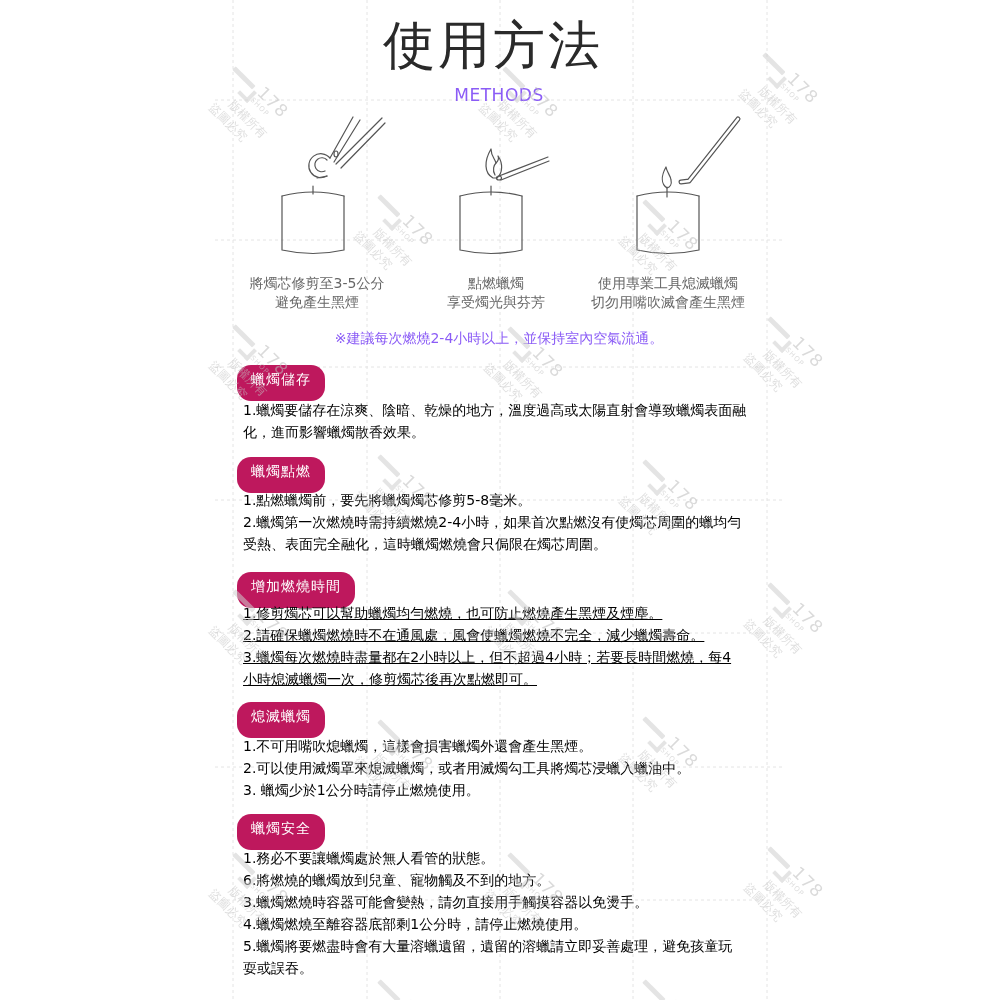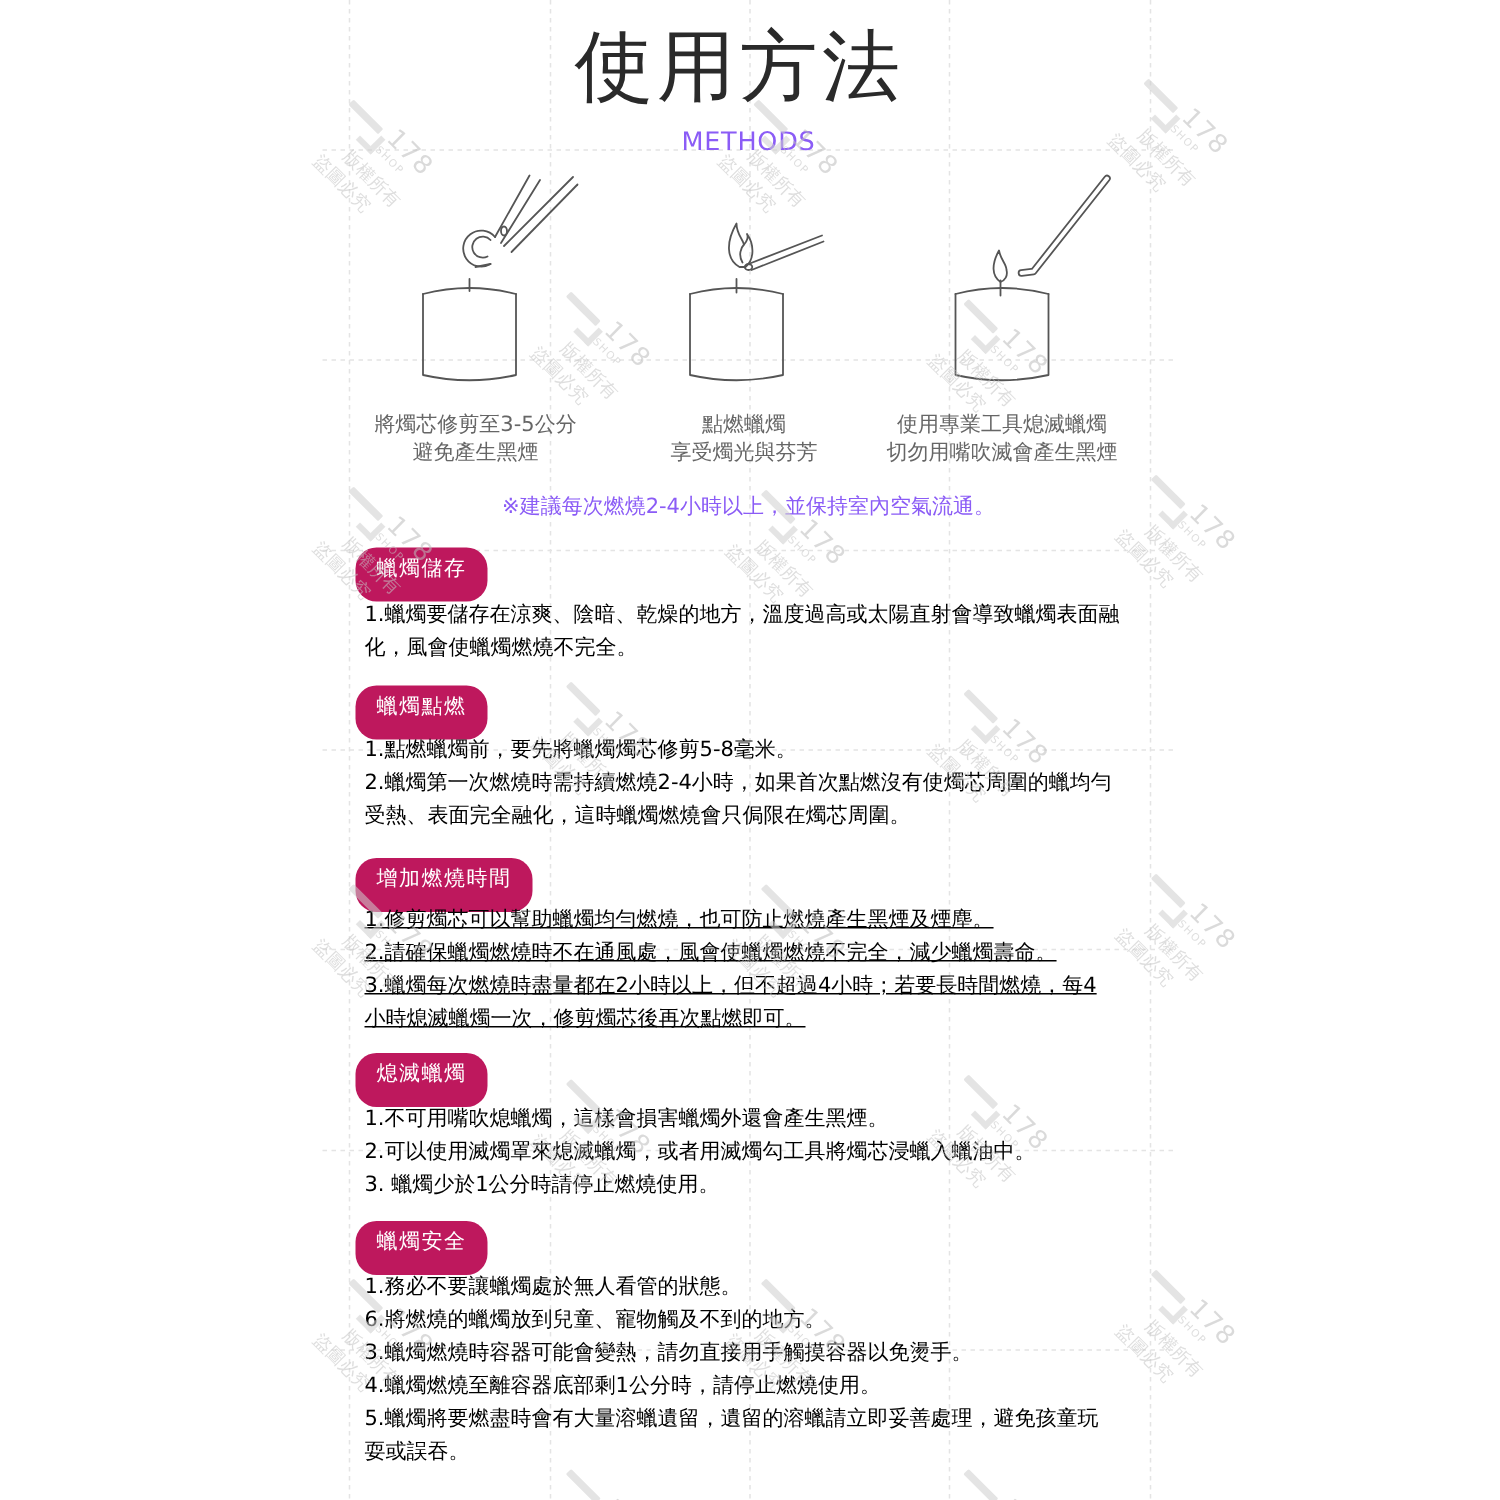--- a/index.html
+++ b/index.html
@@ -120,21 +120,21 @@
   <div class="caption" style="left:558px;">
     <div>使用專業工具熄滅蠟燭</div>
     <div>切勿用嘴吹滅會產生黑煙</div>
   </div>
 
   <div class="notice">※建議每次燃燒2-4小時以上，並保持室內空氣流通。</div>
 
   <div class="pill" style="top:365px;">蠟燭儲存</div>
   <div class="body" style="top:399px;">
     <div class="line">1.蠟燭要儲存在涼爽、陰暗、乾燥的地方，溫度過高或太陽直射會導致蠟燭表面融</div>
-    <div class="line">化，風會使蠟燭燃燒不完全。</div>
+    <div class="line">化，進而影響蠟燭散香效果。</div>
   </div>
 
   <div class="pill" style="top:457px;">蠟燭點燃</div>
   <div class="body" style="top:489px;">
     <div class="line">1.點燃蠟燭前，要先將蠟燭燭芯修剪5-8毫米。</div>
     <div class="line">2.蠟燭第一次燃燒時需持續燃燒2-4小時，如果首次點燃沒有使燭芯周圍的蠟均勻</div>
     <div class="line">受熱、表面完全融化，這時蠟燭燃燒會只侷限在燭芯周圍。</div>
   </div>
 
   <div class="pill" style="top:572px;">增加燃燒時間</div>

